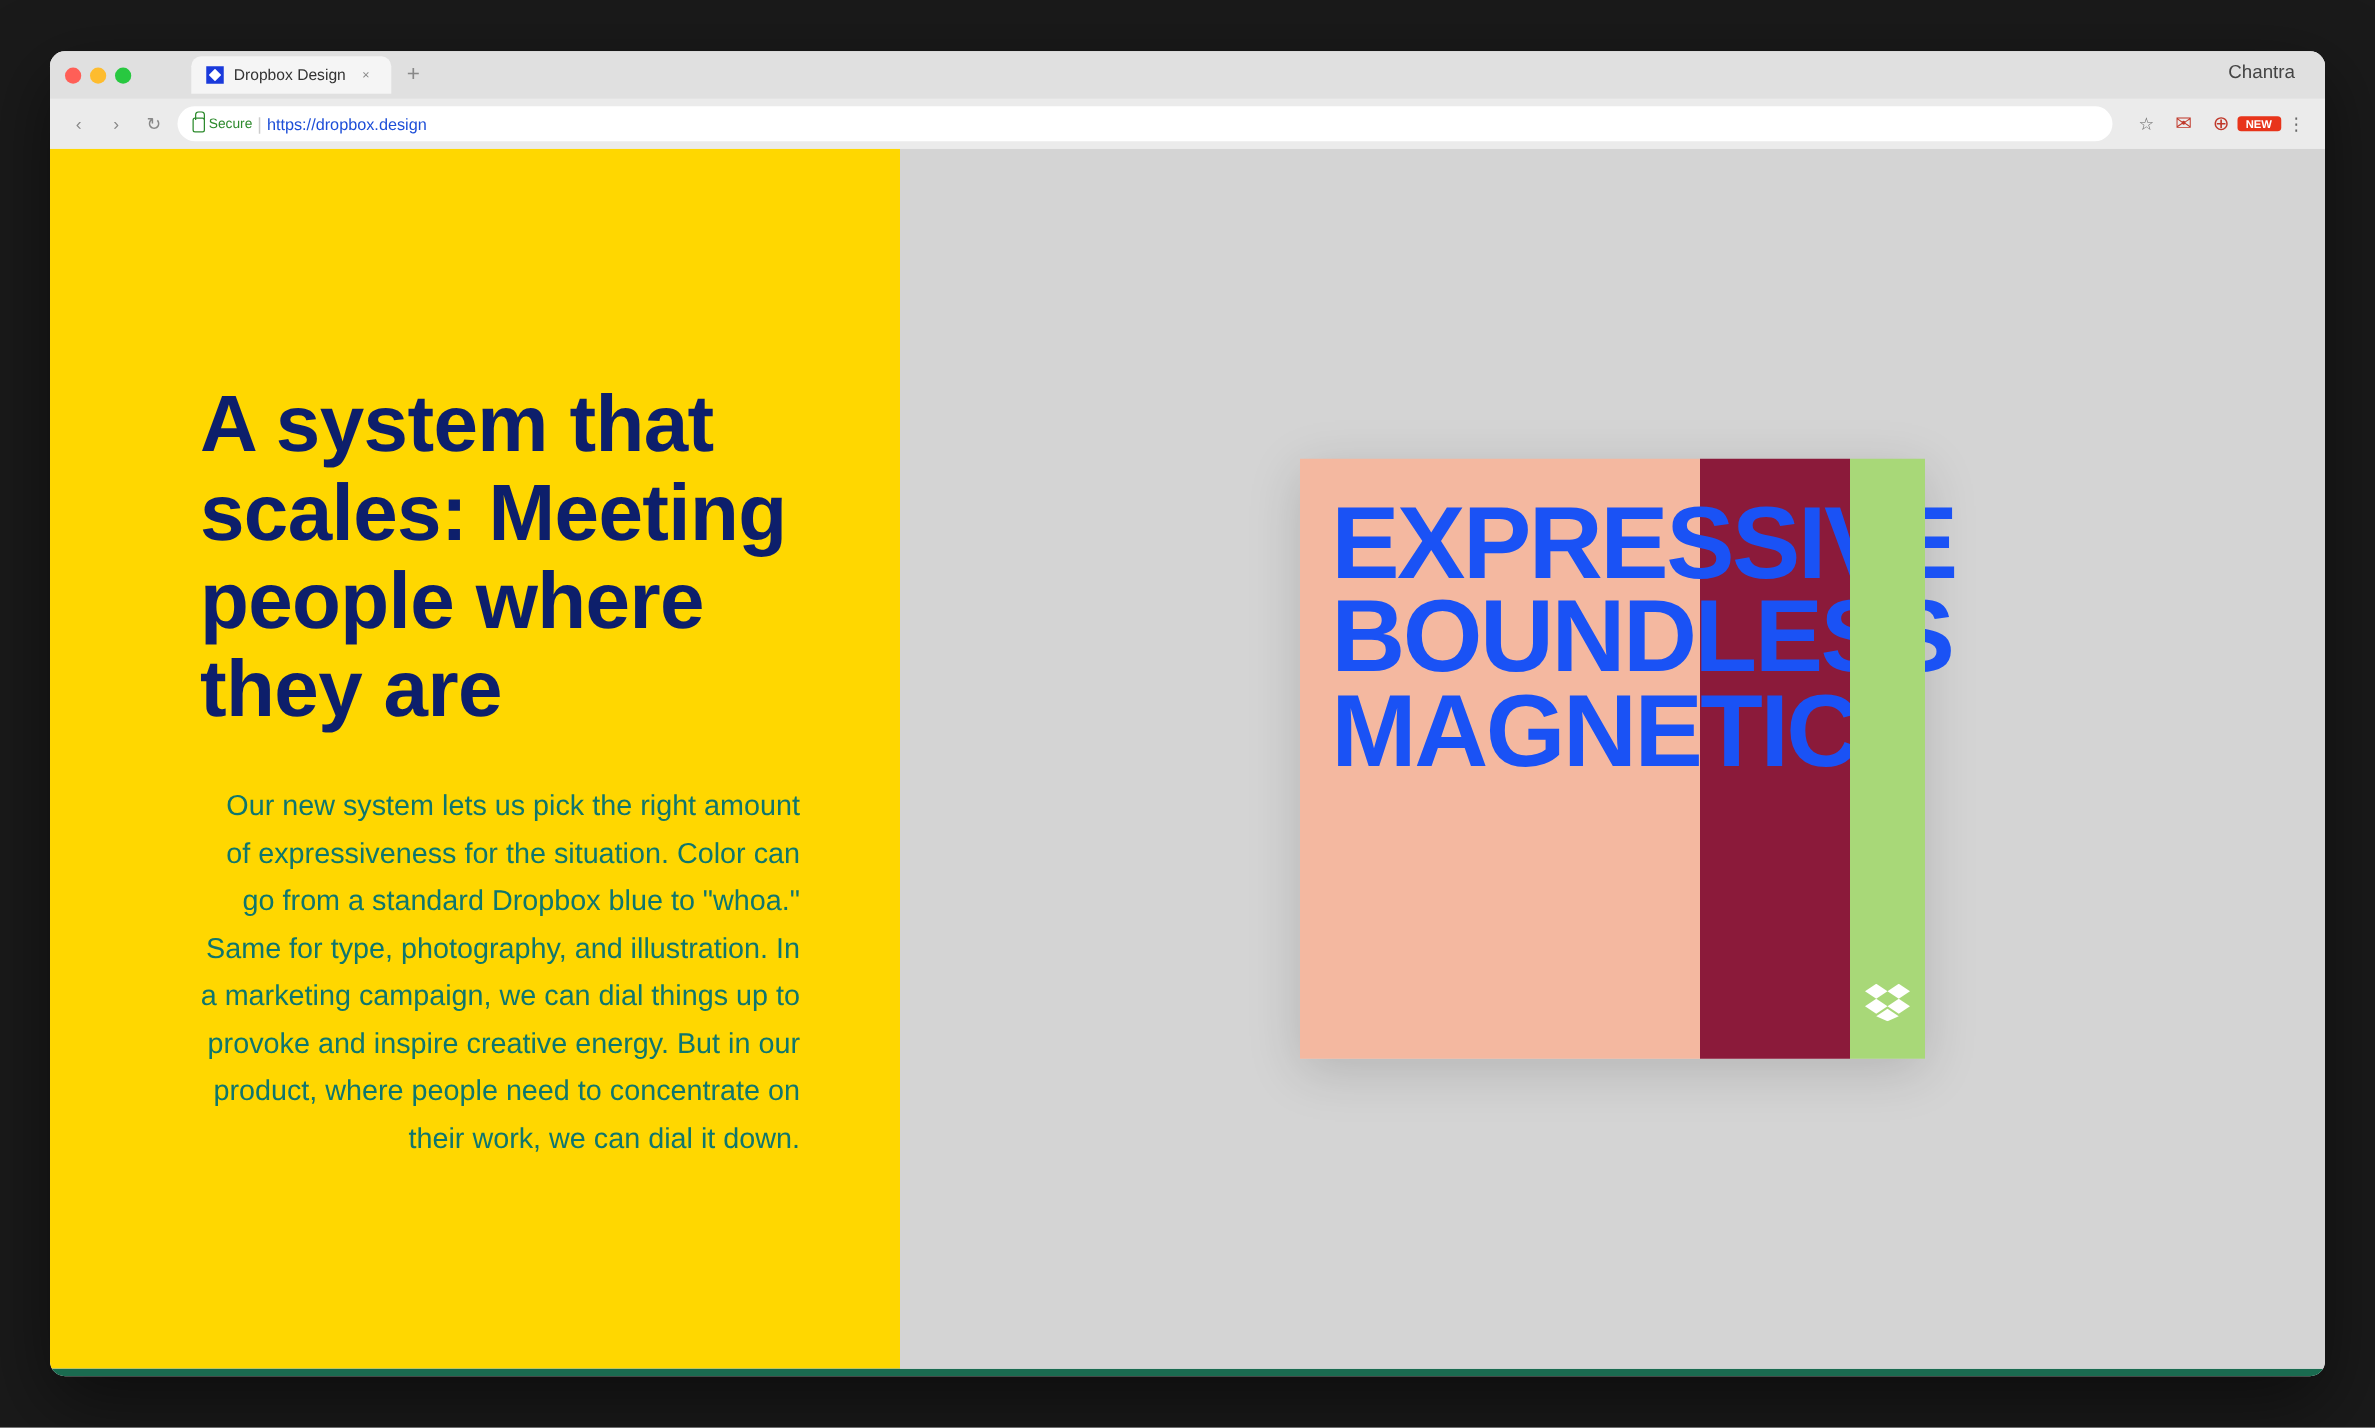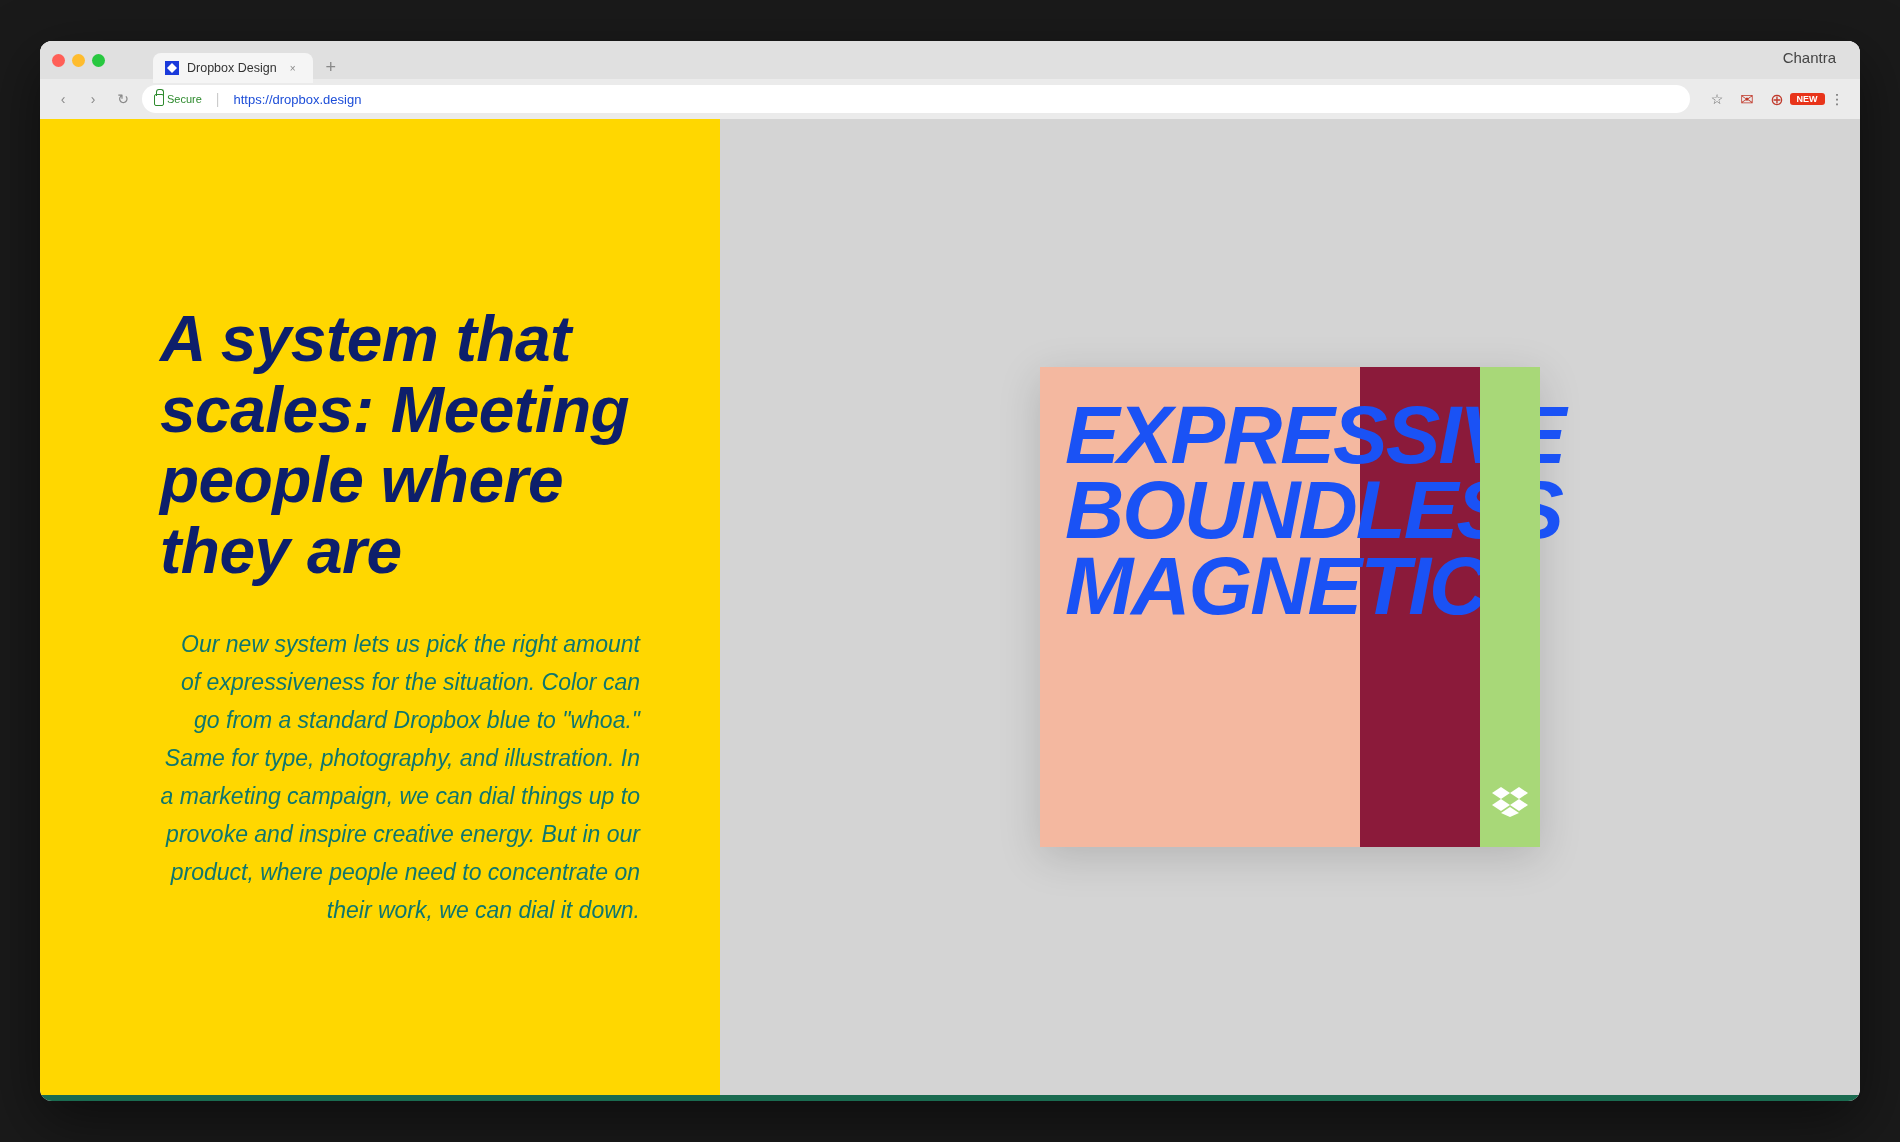--- a/index.html
+++ b/index.html
@@ -136,21 +136,21 @@
     }
 
     .address-bar {
       flex: 1;
       background: white;
       border-radius: 20px;
       height: 28px;
       display: flex;
       align-items: center;
       padding: 0 12px;
-      gap: 14px;
+      gap: 4px;
       font-size: 12.5px;
       color: #333;
     }
 
     .secure-badge {
       color: #2d8a2d;
       font-size: 11px;
       display: flex;
       align-items: center;
       gap: 3px;
@@ -190,21 +190,20 @@
       font-weight: bold;
       padding: 1px 7px;
       border-radius: 3px;
     }
 
     
     .page-content {
       flex: 1;
       display: flex;
       overflow: hidden;
-      font-style: italic;
     }
 
     .left-panel {
       width: 680px;
       background: #FFD700;
       padding: 80px 80px 60px 120px;
       display: flex;
       flex-direction: column;
       justify-content: center;
       flex-shrink: 0;
@@ -325,21 +324,21 @@
 
   <div class="browser-chrome">
 
     <div class="title-bar">
       <div class="traffic-lights">
         <div class="traffic-light close"></div>
         <div class="traffic-light minimize"></div>
         <div class="traffic-light maximize"></div>
       </div>
 
-      <div style="flex:1; display:flex; align-items:flex-start; padding:12px 40px; height:100%;">
+      <div style="flex:1; display:flex; align-items:center; padding:12px 40px; height:100%;">
         <div class="tab">
           <div class="tab-favicon">
             <div class="tab-favicon-inner"></div>
           </div>
           <span>Dropbox Design</span>
           <div class="tab-close">
             <span>×</span>
           </div>
         </div>
         <div class="tab-new-btn">

